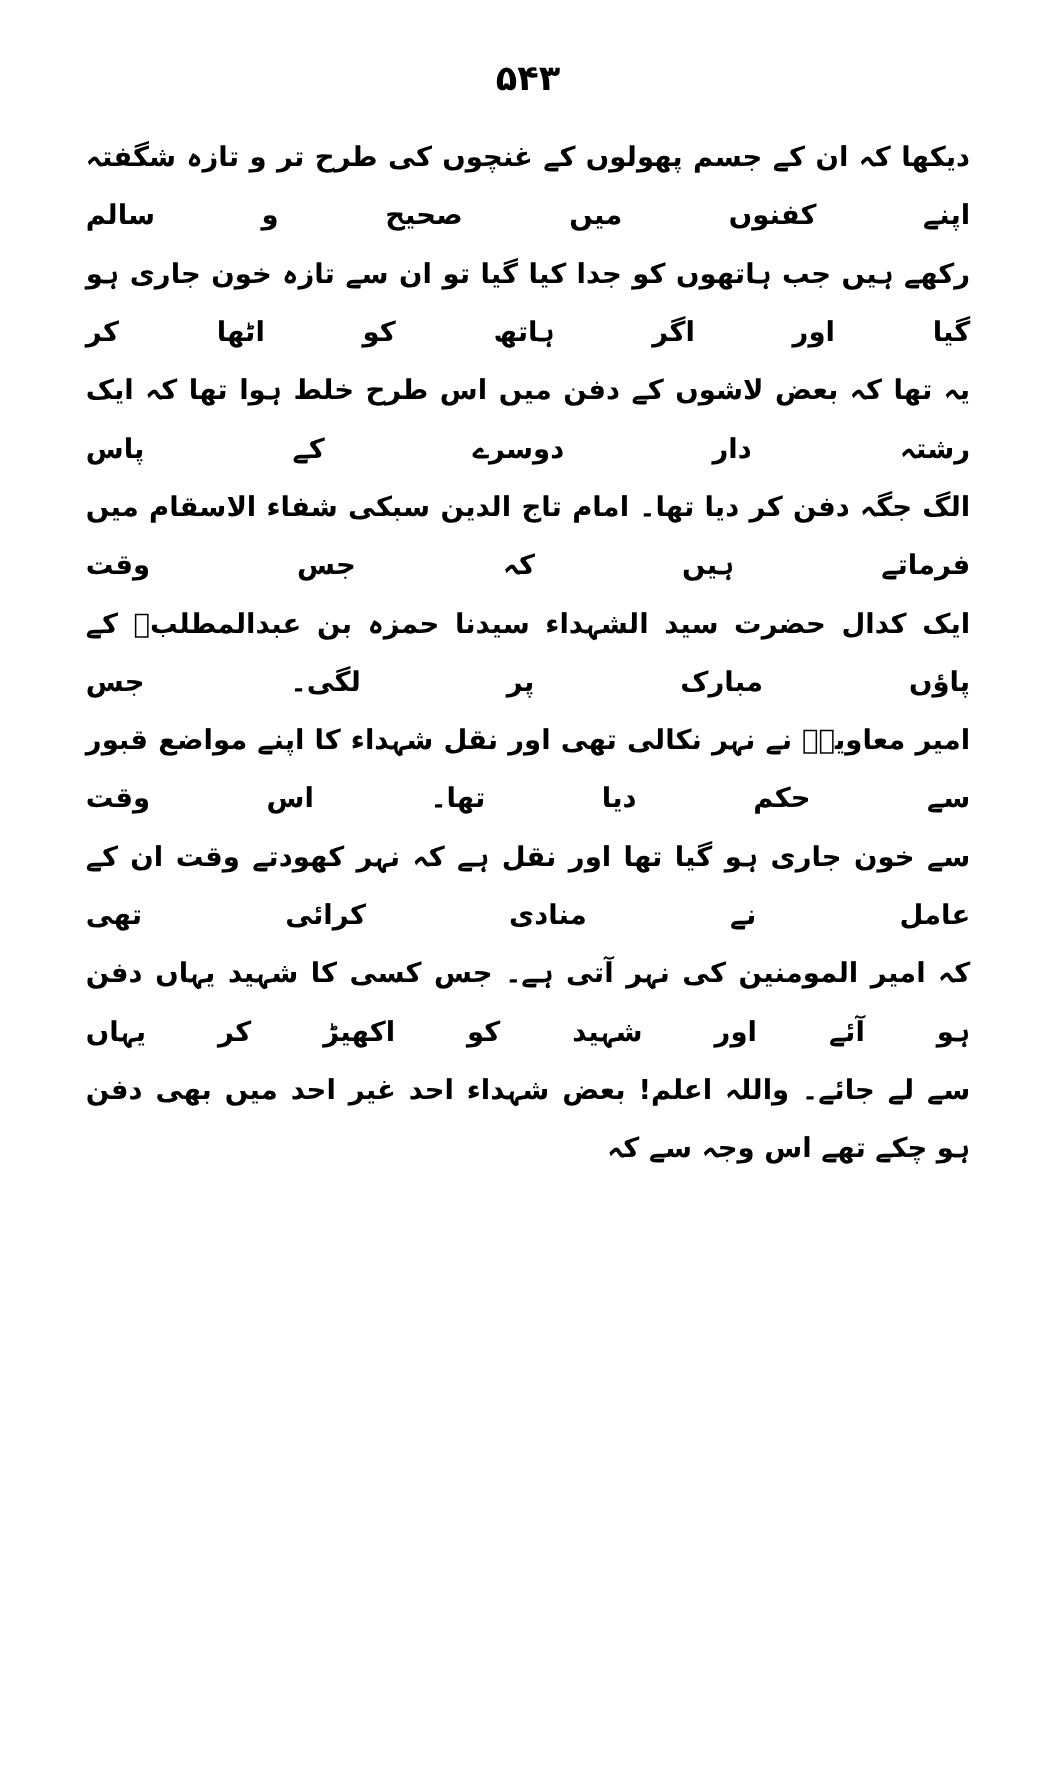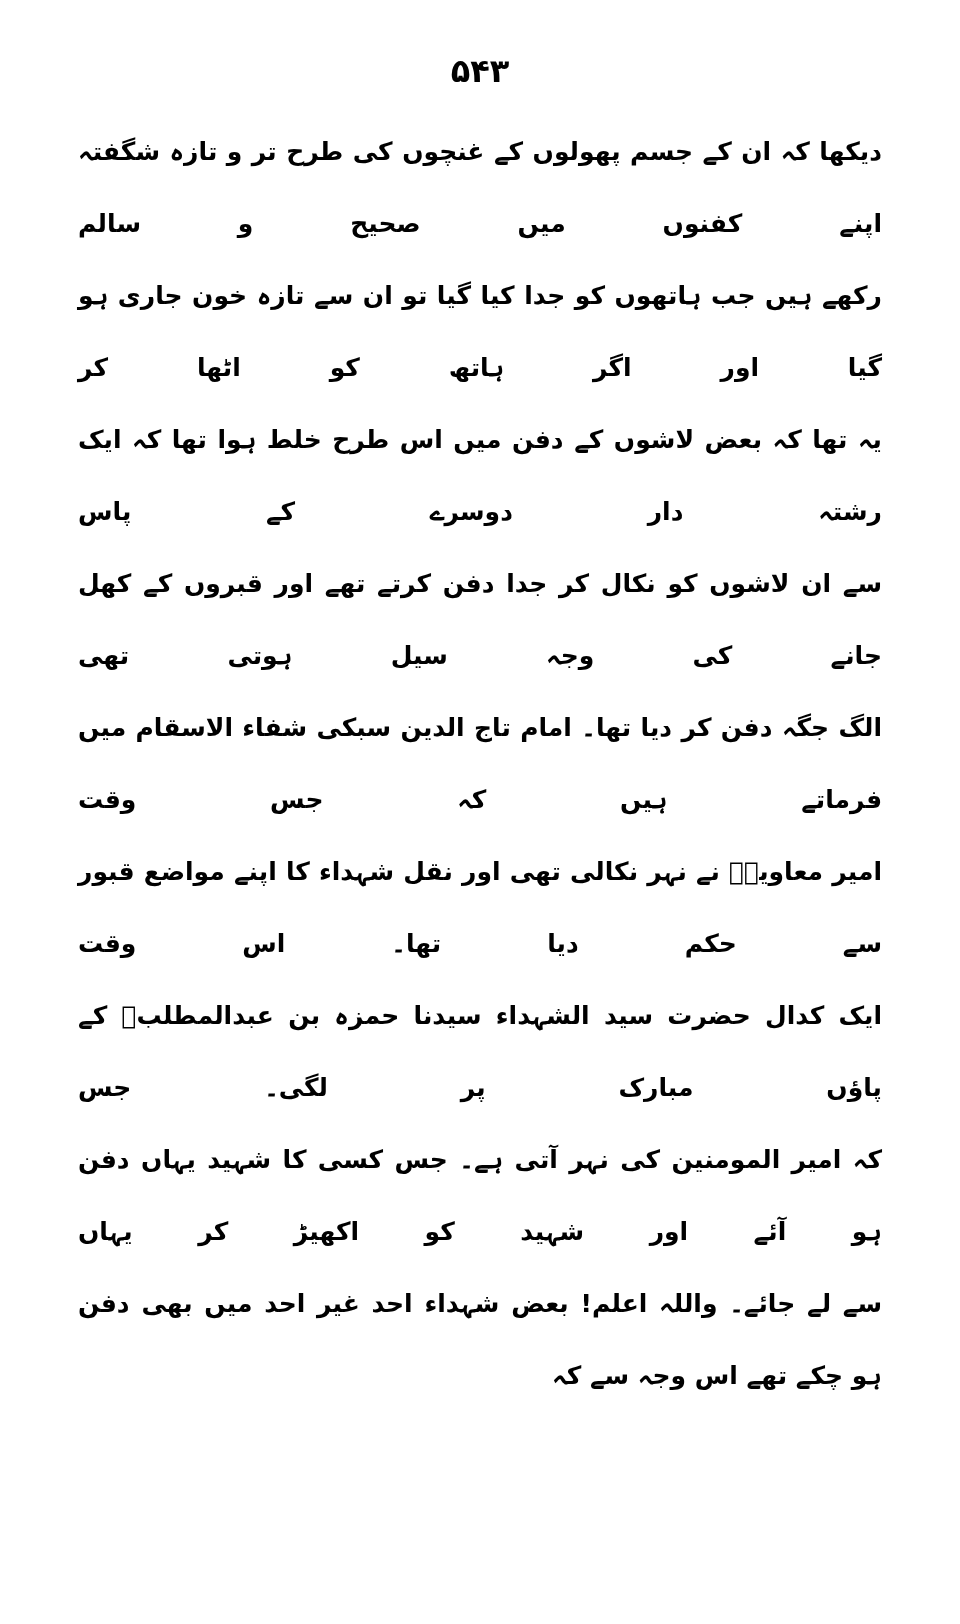--- a/index.html
+++ b/index.html
@@ -25,41 +25,41 @@
     font-size: 32px;
     font-weight: bold;
     margin-bottom: 26px;
     letter-spacing: 2px;
   }
   .body-text {
     font-size: 25px;
     font-weight: 700;
   }
   .body-text .line {
-    line-height: 72px;
+    line-height: 53px;
     text-align: justify;
     text-align-last: justify;
     white-space: normal;
   }
   .body-text .line:last-child {
     text-align-last: auto;
   }
 </style>
 </head>
 <body>
 
 <div class="page">
 
   <div class="page-number">۵۴۳</div>
 
   <div class="body-text" id="body-lines">
       <div class="line">دیکھا کہ ان کے جسم پھولوں کے غنچوں کی طرح تر و تازہ شگفتہ اپنے کفنوں میں صحیح و سالم</div>
       <div class="line">رکھے ہیں جب ہاتھوں کو جدا کیا گیا تو ان سے تازہ خون جاری ہو گیا اور اگر ہاتھ کو اٹھا کر</div>
       <div class="line">یہ تھا کہ بعض لاشوں کے دفن میں اس طرح خلط ہوا تھا کہ ایک رشتہ دار دوسرے کے پاس</div>
-      <div class="line">سے ان لاشوں کو نکال کر جدا دفن کرتے تھے اور قبروں کے کھل جانے کی وجہ سیل ہوتی تھی</div>
       <div class="line">الگ جگہ دفن کر دیا تھا۔ امام تاج الدین سبکی شفاء الاسقام میں فرماتے ہیں کہ جس وقت</div>
+      <div class="line">ایک کدال حضرت سید الشہداء سیدنا حمزہ بن عبدالمطلبؓ کے پاؤں مبارک پر لگی۔ جس</div>
       <div class="line">امیر معاویہؓ نے نہر نکالی تھی اور نقل شہداء کا اپنے مواضع قبور سے حکم دیا تھا۔ اس وقت</div>
-      <div class="line">ایک کدال حضرت سید الشہداء سیدنا حمزہ بن عبدالمطلبؓ کے پاؤں مبارک پر لگی۔ جس</div>
+      <div class="line">سے خون جاری ہو گیا تھا اور نقل ہے کہ نہر کھودتے وقت ان کے عامل نے منادی کرائی تھی</div>
       <div class="line">کہ امیر المومنین کی نہر آتی ہے۔ جس کسی کا شہید یہاں دفن ہو آئے اور شہید کو اکھیڑ کر یہاں</div>
       <div class="line">سے لے جائے۔ واللہ اعلم! بعض شہداء احد غیر احد میں بھی دفن ہو چکے تھے اس وجہ سے کہ</div>
     </div>
 
 </div>
 
 </body></html>

